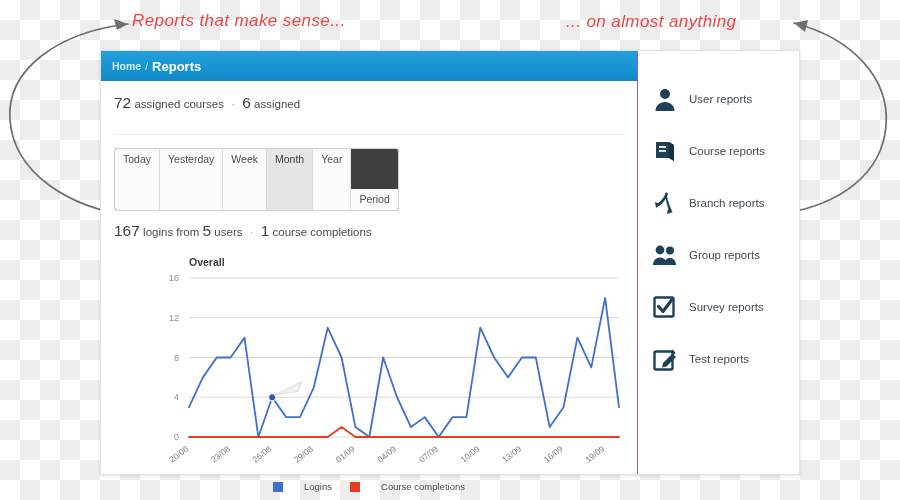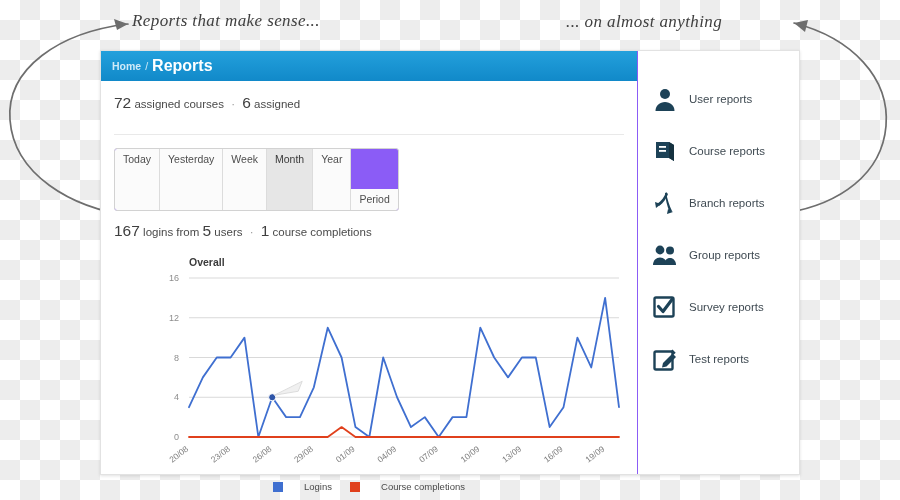--- a/index.html
+++ b/index.html
@@ -13,23 +13,23 @@
     background-image:
       linear-gradient(45deg, #ededed 25%, transparent 25%, transparent 75%, #ededed 75%, #ededed),
       linear-gradient(45deg, #ededed 25%, transparent 25%, transparent 75%, #ededed 75%, #ededed);
     background-size:40px 40px;
     background-position:0 0, 20px 20px;
   }
 
   
   .annot {
     position:absolute;
-    font-family:Liberation Serif, serif;
+    font-family:Liberation Sans, sans-serif;
     font-size:17px;
-    color:#404040;
+    color:#ef4444;
     white-space:nowrap;
     font-style:italic;
     letter-spacing:0.4px;
   }
   #annot-left  { left:132px; top:11px; }
   #annot-right { left:566px; top:12px; }
 
   .arrow-svg { position:absolute; pointer-events:none; }
 
   
@@ -52,35 +52,35 @@
   #topbar {
     height:30px; background:#1b94d2;
     display:flex; align-items:center;
     padding-left:11px;
     background-image:linear-gradient(#23a0dc,#1189c9);
   }
   #topbar .crumb-home {
     color:#cfeaf8; font-size:10.5px; font-weight:bold;text-align:center;
   }
   #topbar .crumb-sep { color:#cfeaf8; font-size:10.5px; margin:0 4px; }
-  #topbar .crumb-cur { color:#ffffff; font-size:16px; font-weight:bold; }
+  #topbar .crumb-cur { color:#ffffff; font-size:13px; font-weight:bold; }
 
   
   #stats { padding:14px 0 10px 13px; }
   .stat-line { margin-bottom:8px; color:#4a4a4a; font-size:11.5px; line-height:15px; }
   .stat-line .big { font-size:15.5px; color:#3f3f3f; }
   .stat-line .dot { margin:0 4px; color:#9a9a9a; }
 
   #divider { height:1px; background:#e9e9e9; margin:4px 13px 0 13px; }
 
   
   #tabs {
     margin:13px 0 0 13px; display:inline-flex;
     border:1px solid #d2d2d2; border-radius:3px; overflow:hidden;
-    background:#8b5cf6;
+    background:#404040;
   }
   .tab {
     padding:4px 8px; font-size:10.5px; color:#4e4e4e;
     border-right:1px solid #dcdcdc; background:#fbfbfb;
     line-height:13px; cursor:pointer;
   }
   .tab:last-child { border-right:none;margin-top:40px; }
   .tab.active { background:#e6e6e6; color:#3a3a3a; }
 
   #loginline { margin:11px 0 15px 13px; color:#4a4a4a; font-size:11.5px; }

